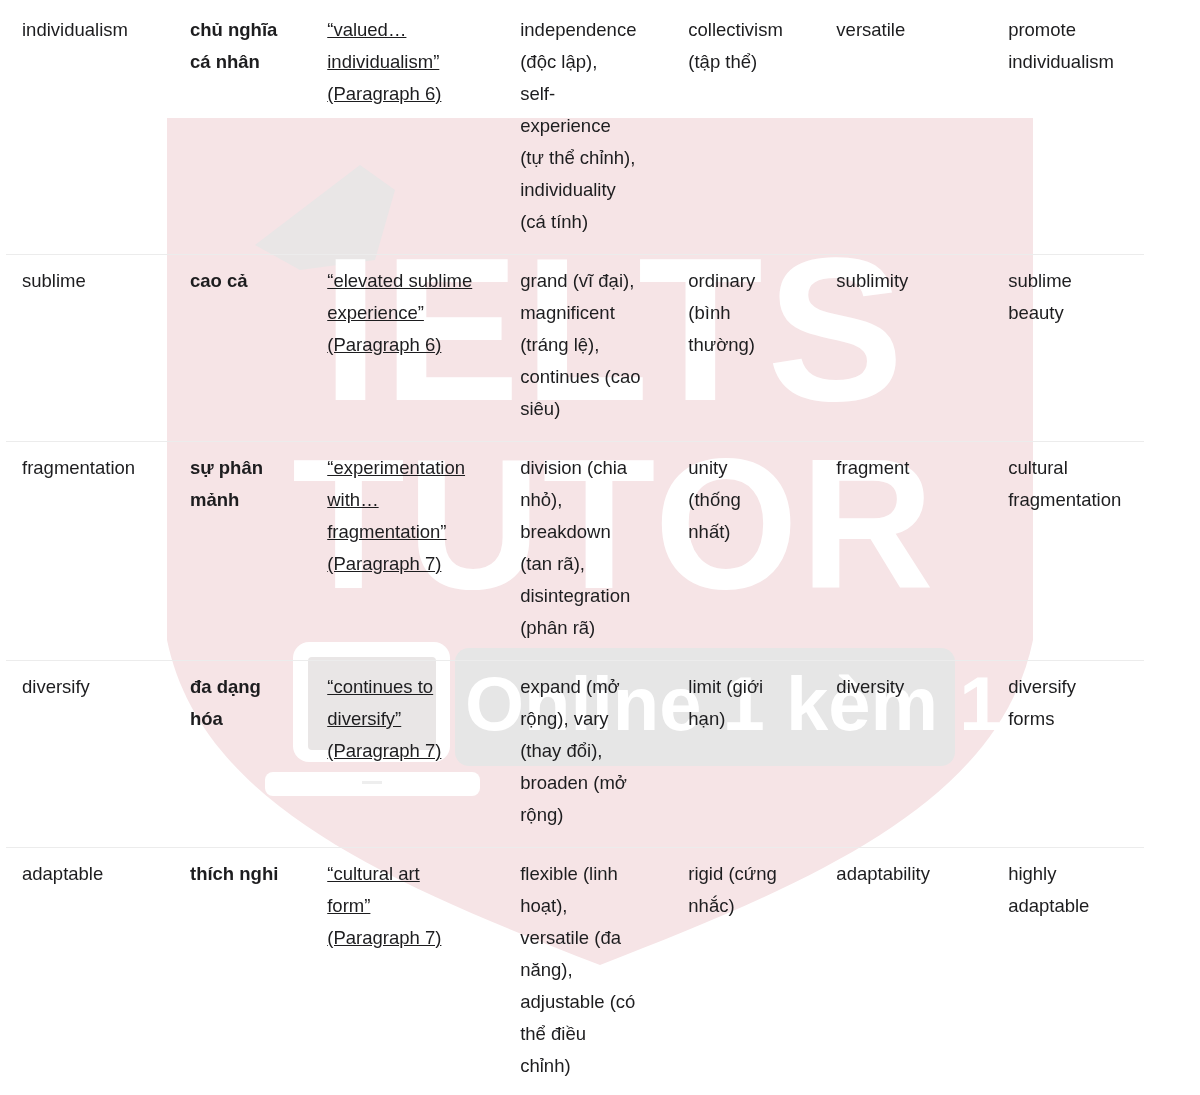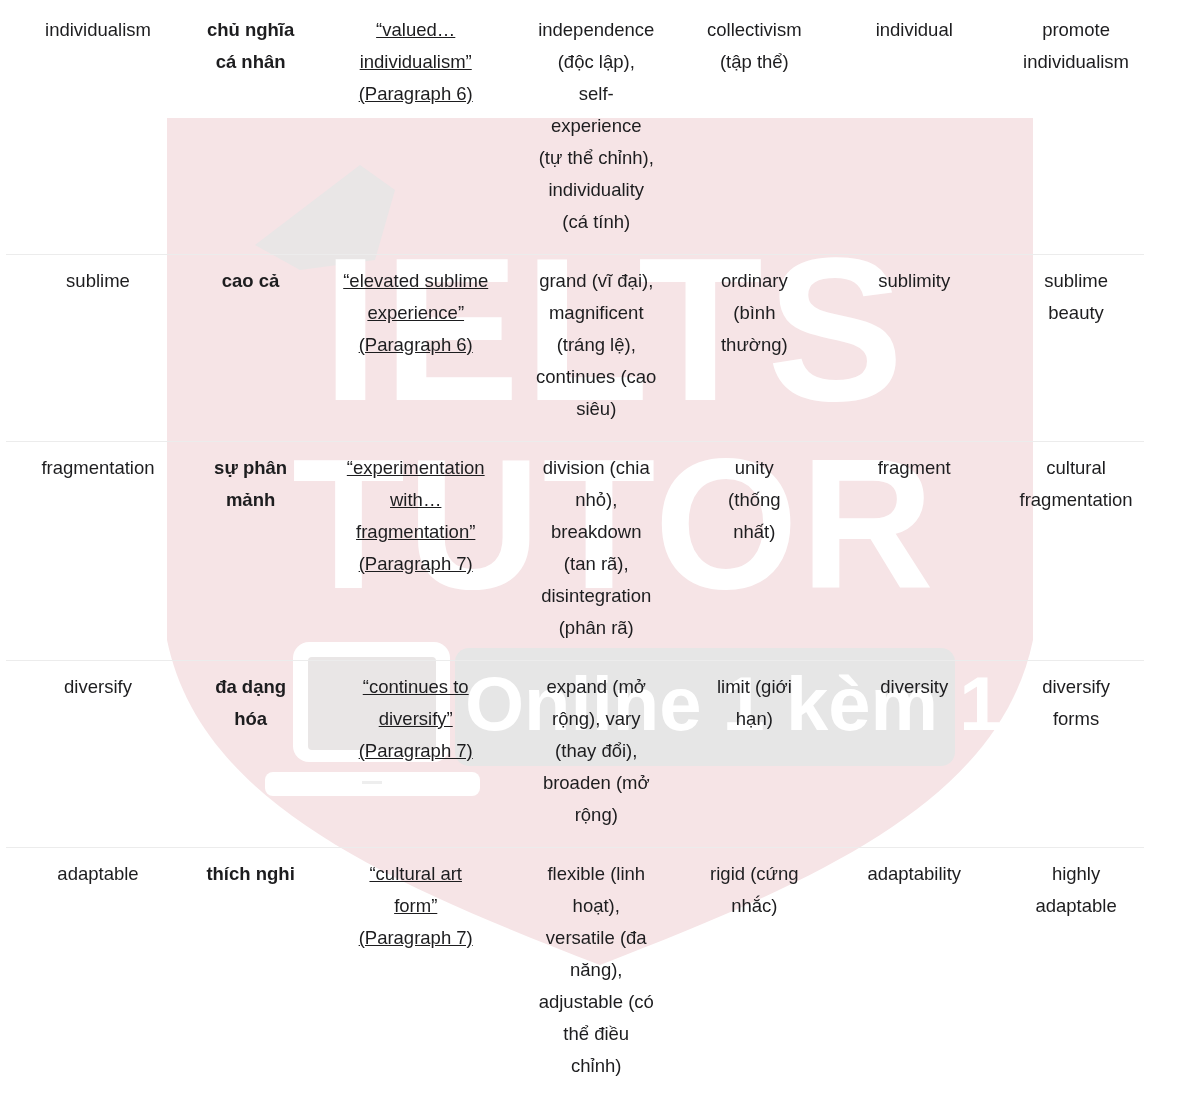--- a/index.html
+++ b/index.html
@@ -32,21 +32,20 @@
     border-collapse: collapse;
     z-index: 1;
     font-size: 18.5px;
     line-height: 32px;
   }
   .vocab-table td {
     vertical-align: top;
     padding: 10px 0 16px 16px;
     border-bottom: 1px solid #ececec;
     white-space: normal;
-    text-align: center;
   }
   .vocab-table tr:last-child td { border-bottom: none; }
   .c1 { width: 154px; }
   .c2 { width: 125px; font-weight: bold; }
   .c3 { width: 179px; text-decoration: underline; }
   .c4 { width: 154px; }
   .c5 { width: 134px; }
   .c6 { width: 159px; }
   .c7 { width: 137px; }
   .cell-line { display: block; }
@@ -99,21 +98,21 @@
           <span class="cell-line">experience</span>
           <span class="cell-line">(tự thể chỉnh),</span>
           <span class="cell-line">individuality</span>
           <span class="cell-line">(cá tính)</span>
         </td>
         <td class="c5">
           <span class="cell-line">collectivism</span>
           <span class="cell-line">(tập thể)</span>
         </td>
         <td class="c6">
-          <span class="cell-line">individual</span>
+          <span class="cell-line">versatile</span>
         </td>
         <td class="c7">
           <span class="cell-line">promote</span>
           <span class="cell-line">individualism</span>
         </td>
       </tr>
       <tr>
         <td class="c1">
           <span class="cell-line">sublime</span>
         </td>

